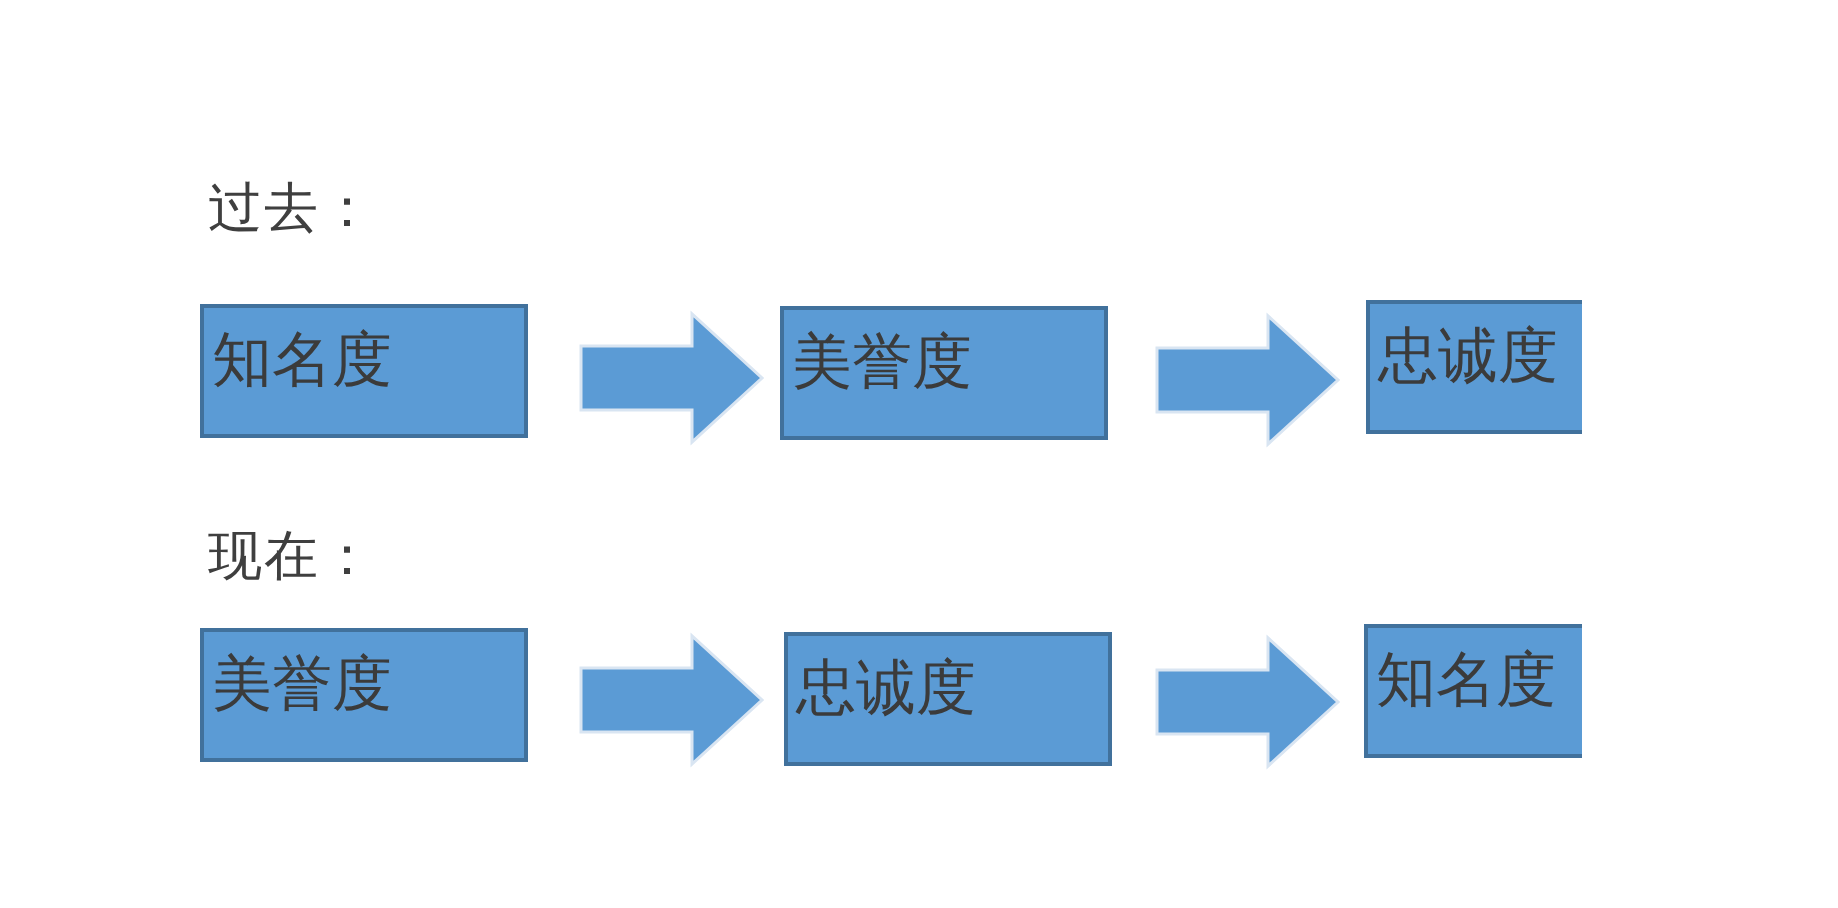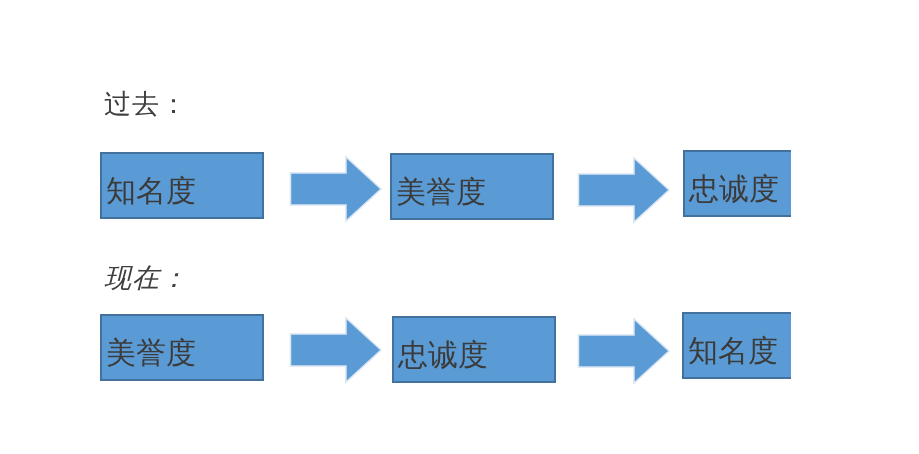--- a/index.html
+++ b/index.html
@@ -26,21 +26,21 @@
     position: absolute;
     width: 160px;
     height: 63px;
     background: #5b9bd5;
     border: 2px solid #41719c;
     box-sizing: content-box;
     padding: 0;
   }
   .flow-box .box-label {
     display: block;
-    margin: 20px 0 0 4px;
+    margin: 10px 0 0 4px;
     font-size: 30px;
     color: #3b3b3b;
     line-height: 1.1;
     white-space: nowrap;
   }
   .flow-arrow {
     position: absolute;
     width: 94px;
     height: 68px;
   }
@@ -74,21 +74,21 @@
   <div class="flow-arrow" style="left:577px; top:156px;">
     <svg viewBox="0 0 94 68" preserveAspectRatio="none">
       <polygon points="1.5,18 57,18 57,2 92,34 57,66 57,50 1.5,50" fill="#5b9bd5" stroke="#d9e5f2" stroke-width="1.5"></polygon>
     </svg>
   </div>
 
   <div class="flow-box" style="left:683px; top:150px;">
     <span class="box-label">忠诚度</span>
   </div>
 
-  <div class="section-label" style="left:104px; top:260px;font-style:italic;">现在：</div>
+  <div class="section-label" style="left:104px; top:260px;">现在：</div>
 
   <div class="flow-box" style="left:100px; top:314px;">
     <span class="box-label">美誉度</span>
   </div>
 
   <div class="flow-arrow" style="left:289px; top:316px;">
     <svg viewBox="0 0 94 68" preserveAspectRatio="none">
       <polygon points="1.5,18 57,18 57,2 92,34 57,66 57,50 1.5,50" fill="#5b9bd5" stroke="#d9e5f2" stroke-width="1.5"></polygon>
     </svg>
   </div>

